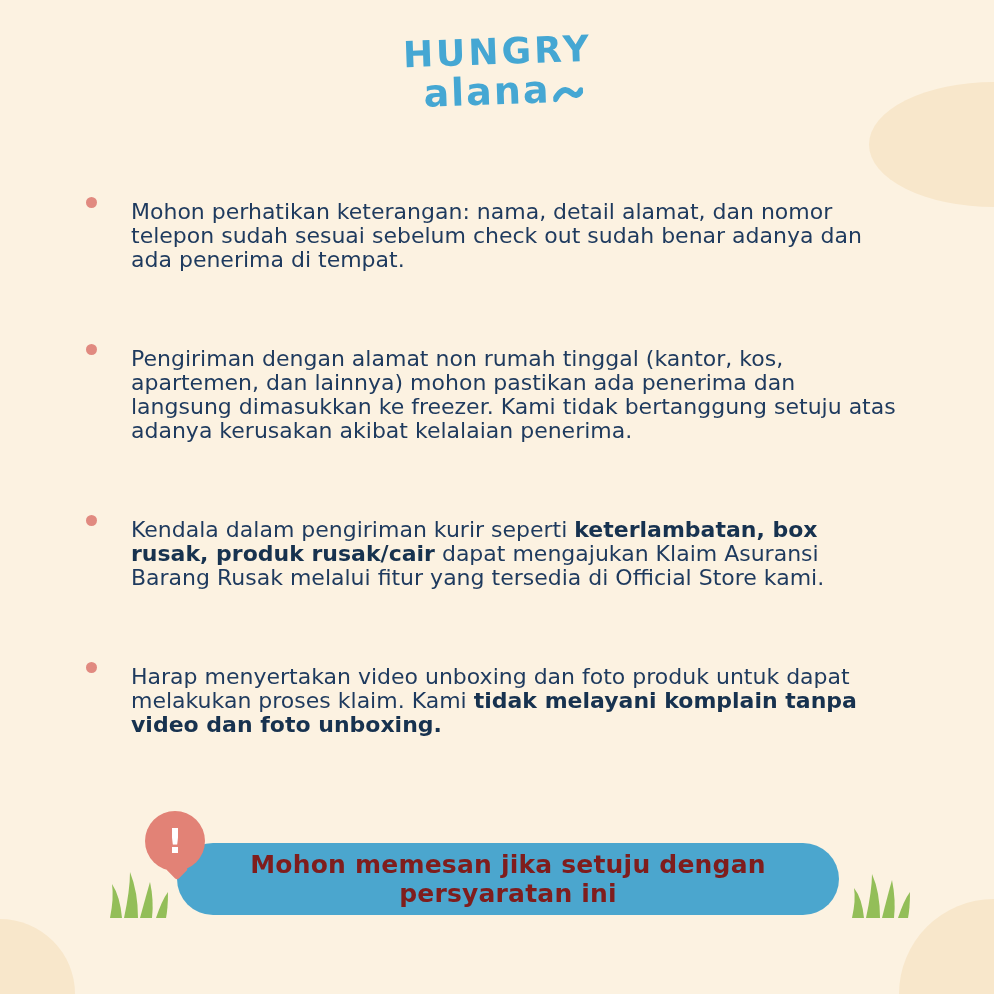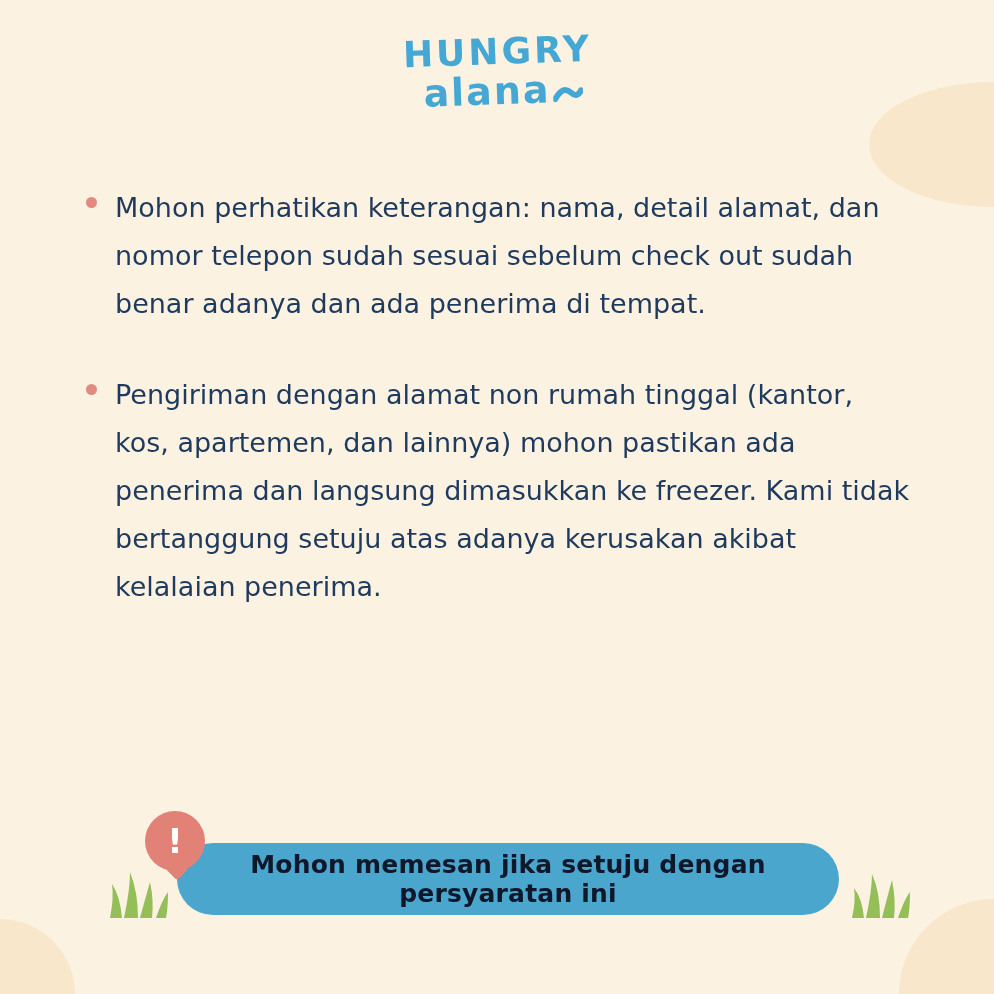--- a/index.html
+++ b/index.html
@@ -34,33 +34,33 @@
   .terms{
     position:absolute;top:184px;left:86px;width:828px;
     list-style:none;margin:0;padding:0;
   }
   .bullet-item{display:flex;align-items:flex-start;margin-bottom:43px;}
   .dot{
     flex:0 0 auto;width:11px;height:11px;border-radius:50%;
     background:#E18A80;margin:13px 18px 0 0;
   }
   .bullet-text{
-    margin:0;color:#1E3A5E;font-size:27px;line-height:48px;
+    margin:16px;color:#1E3A5E;font-size:22px;line-height:24px;
     font-weight:normal;
   }
   .bullet-text strong{font-weight:bold;color:#17324F;}
 
   
   .banner{
     position:absolute;left:177px;top:843px;width:662px;height:72px;
     background:#4BA6CE;border-radius:40px;
     display:flex;align-items:center;justify-content:center;
   }
   .banner-label{
-    color:#0f172a;font-size:25px;font-weight:bold;letter-spacing:0.2px;
+    color:#7f1d1d;font-size:25px;font-weight:bold;letter-spacing:0.2px;
     padding:0 30px;text-align:center;
   }
   .pin{
     position:absolute;left:-32px;top:-32px;width:60px;height:60px;
   }
   .pin .circle{
     position:absolute;inset:0;background:#E28276;border-radius:50%;
     display:flex;align-items:center;justify-content:center;
     color:#fff;font-size:34px;font-weight:bold;
   }
@@ -94,20 +94,28 @@
 
   <ul class="terms" id="terms-list">
       <li class="bullet-item">
         <span class="dot"></span>
         <p class="bullet-text"><span>Mohon perhatikan keterangan: nama, detail alamat, dan nomor telepon sudah sesuai sebelum check out sudah benar adanya dan ada penerima di tempat.</span></p>
       </li>
       <li class="bullet-item">
         <span class="dot"></span>
         <p class="bullet-text"><span>Pengiriman dengan alamat non rumah tinggal (kantor, kos, apartemen, dan lainnya) mohon pastikan ada penerima dan langsung dimasukkan ke freezer. Kami tidak bertanggung setuju atas adanya kerusakan akibat kelalaian penerima.</span></p>
       </li>
+      <li class="bullet-item">
+        <span class="dot"></span>
+        <p class="bullet-text"><span>Kendala dalam pengiriman kurir seperti </span><strong>keterlambatan, box rusak, produk rusak/cair</strong><span> dapat mengajukan Klaim Asuransi Barang Rusak melalui fitur yang tersedia di Official Store kami.</span></p>
+      </li>
+      <li class="bullet-item">
+        <span class="dot"></span>
+        <p class="bullet-text"><span>Harap menyertakan video unboxing dan foto produk untuk dapat melakukan proses klaim. Kami </span><strong>tidak melayani komplain tanpa video dan foto unboxing.</strong></p>
+      </li>
     </ul>
 
   <div class="banner">
     <div class="pin">
       <div class="tail"></div>
       <div class="circle">!</div>
     </div>
     <div class="banner-label">Mohon memesan jika setuju dengan persyaratan ini</div>
   </div>
 

